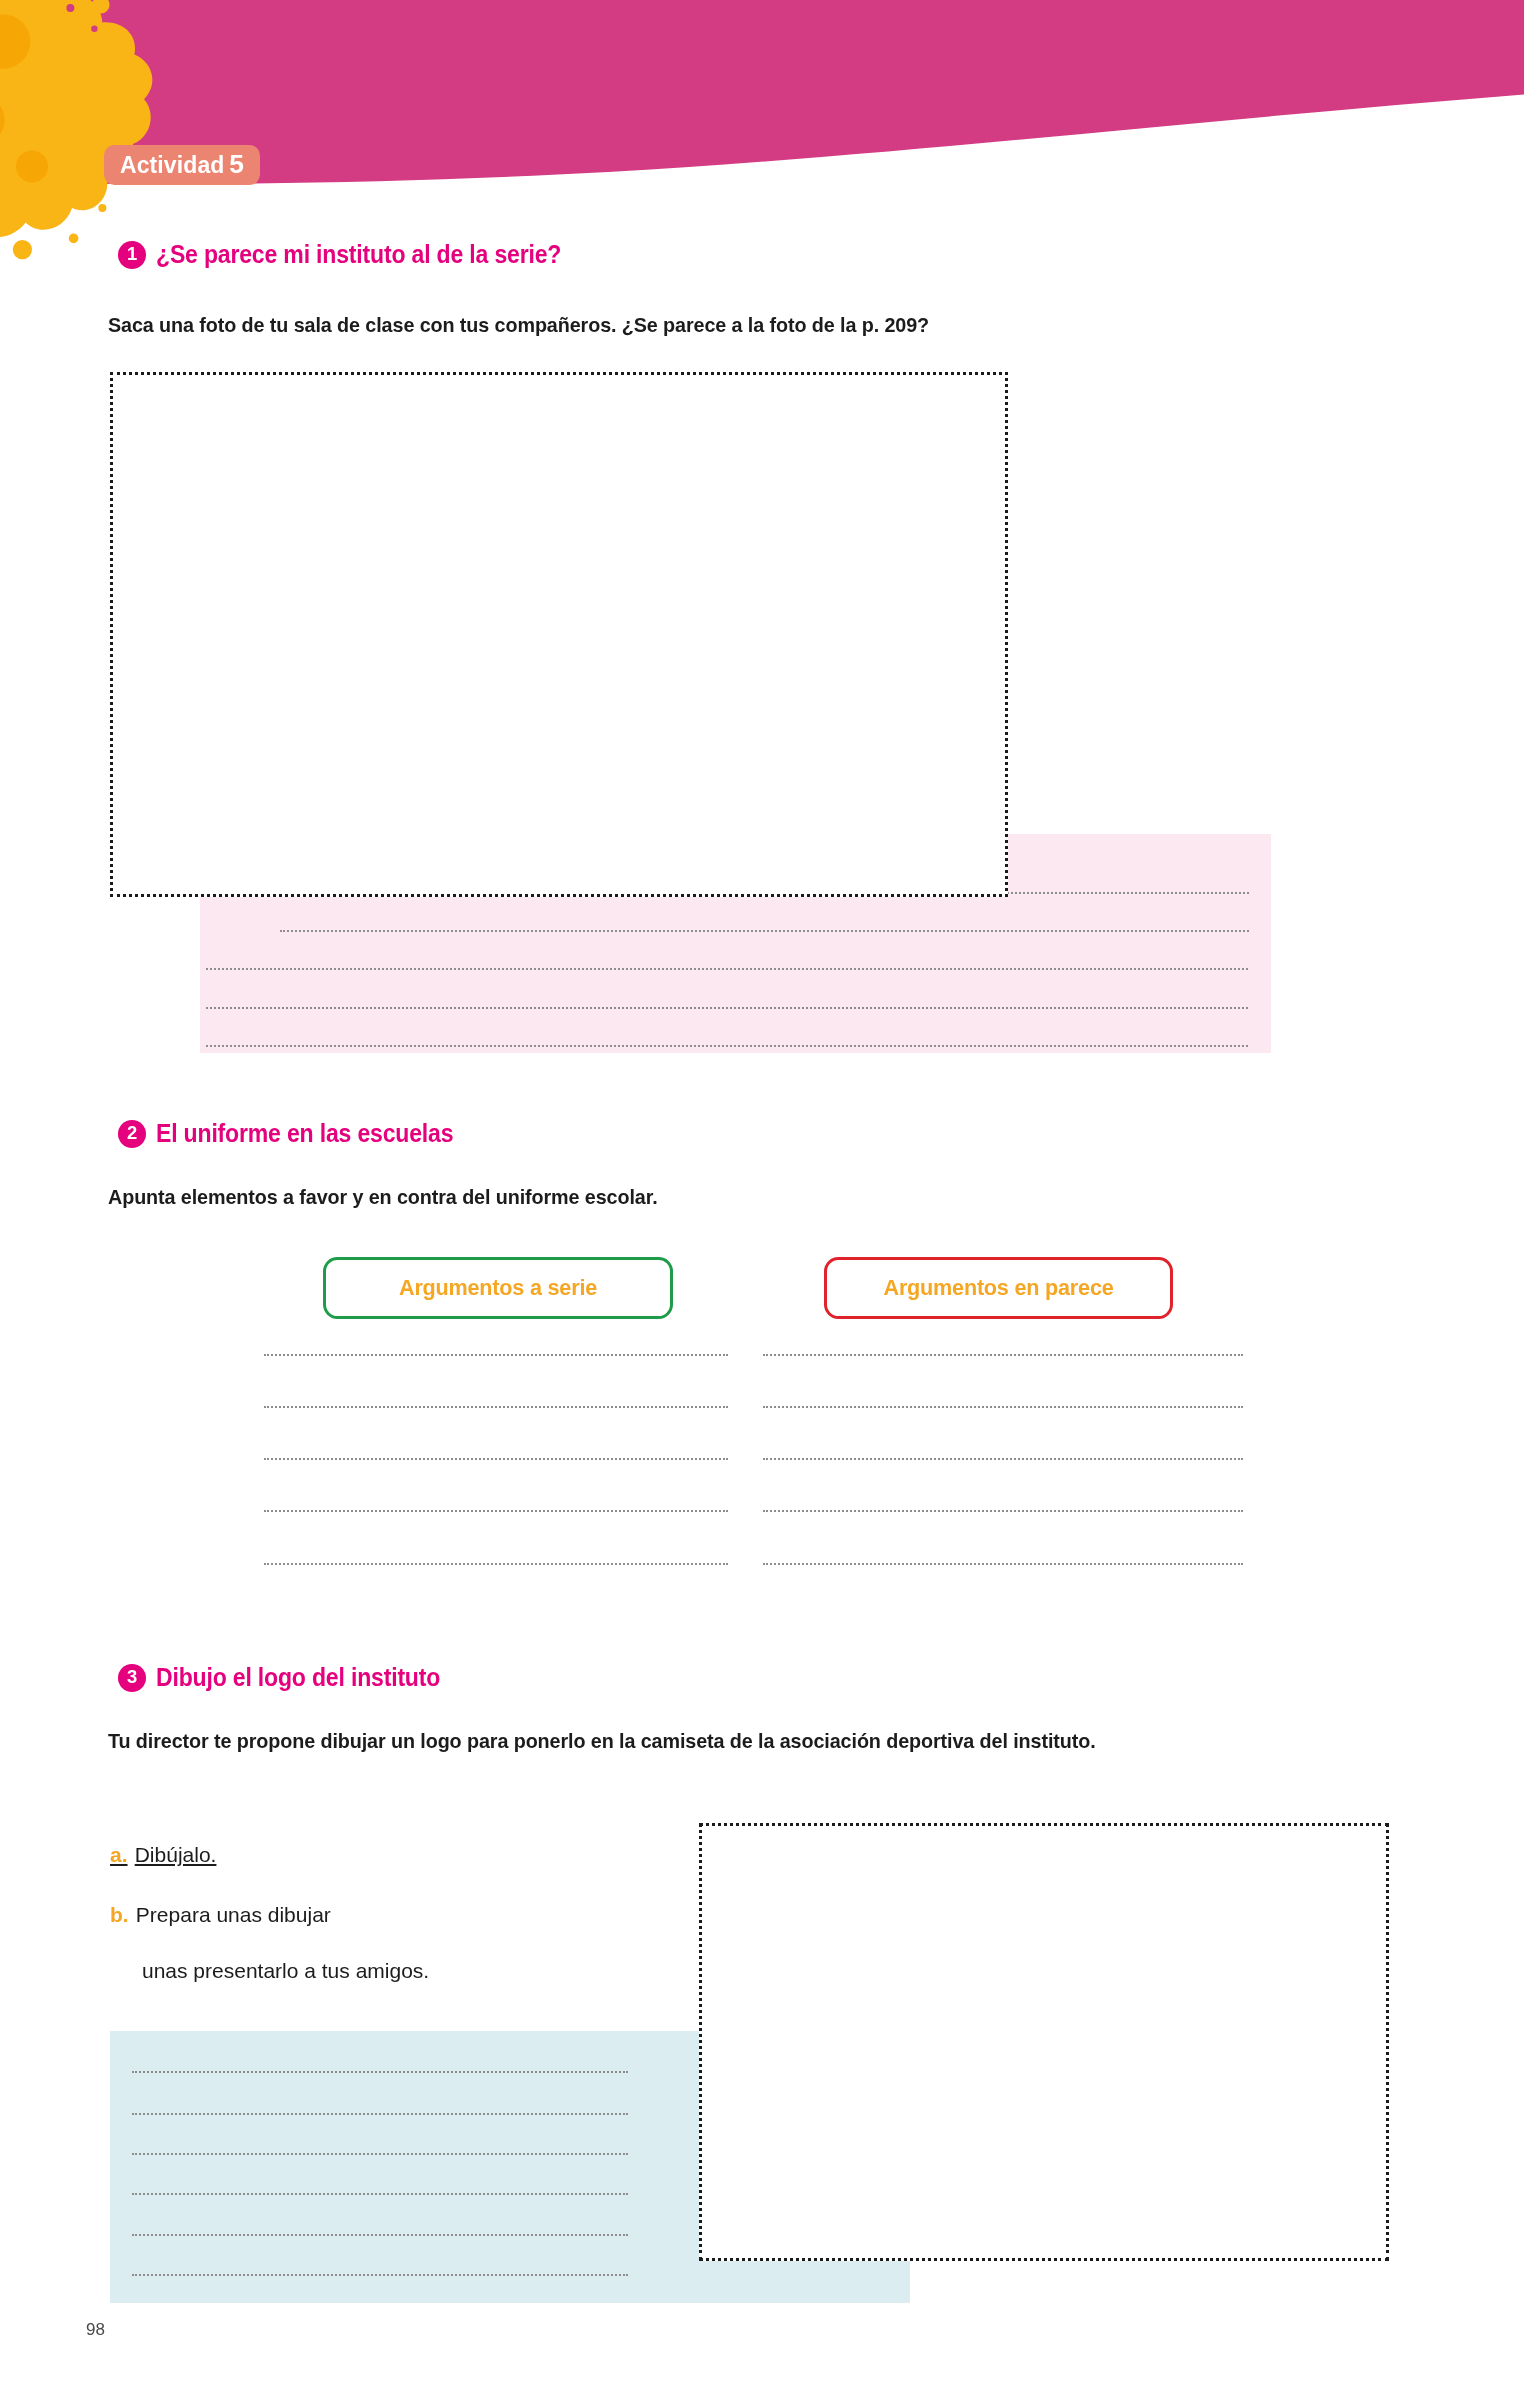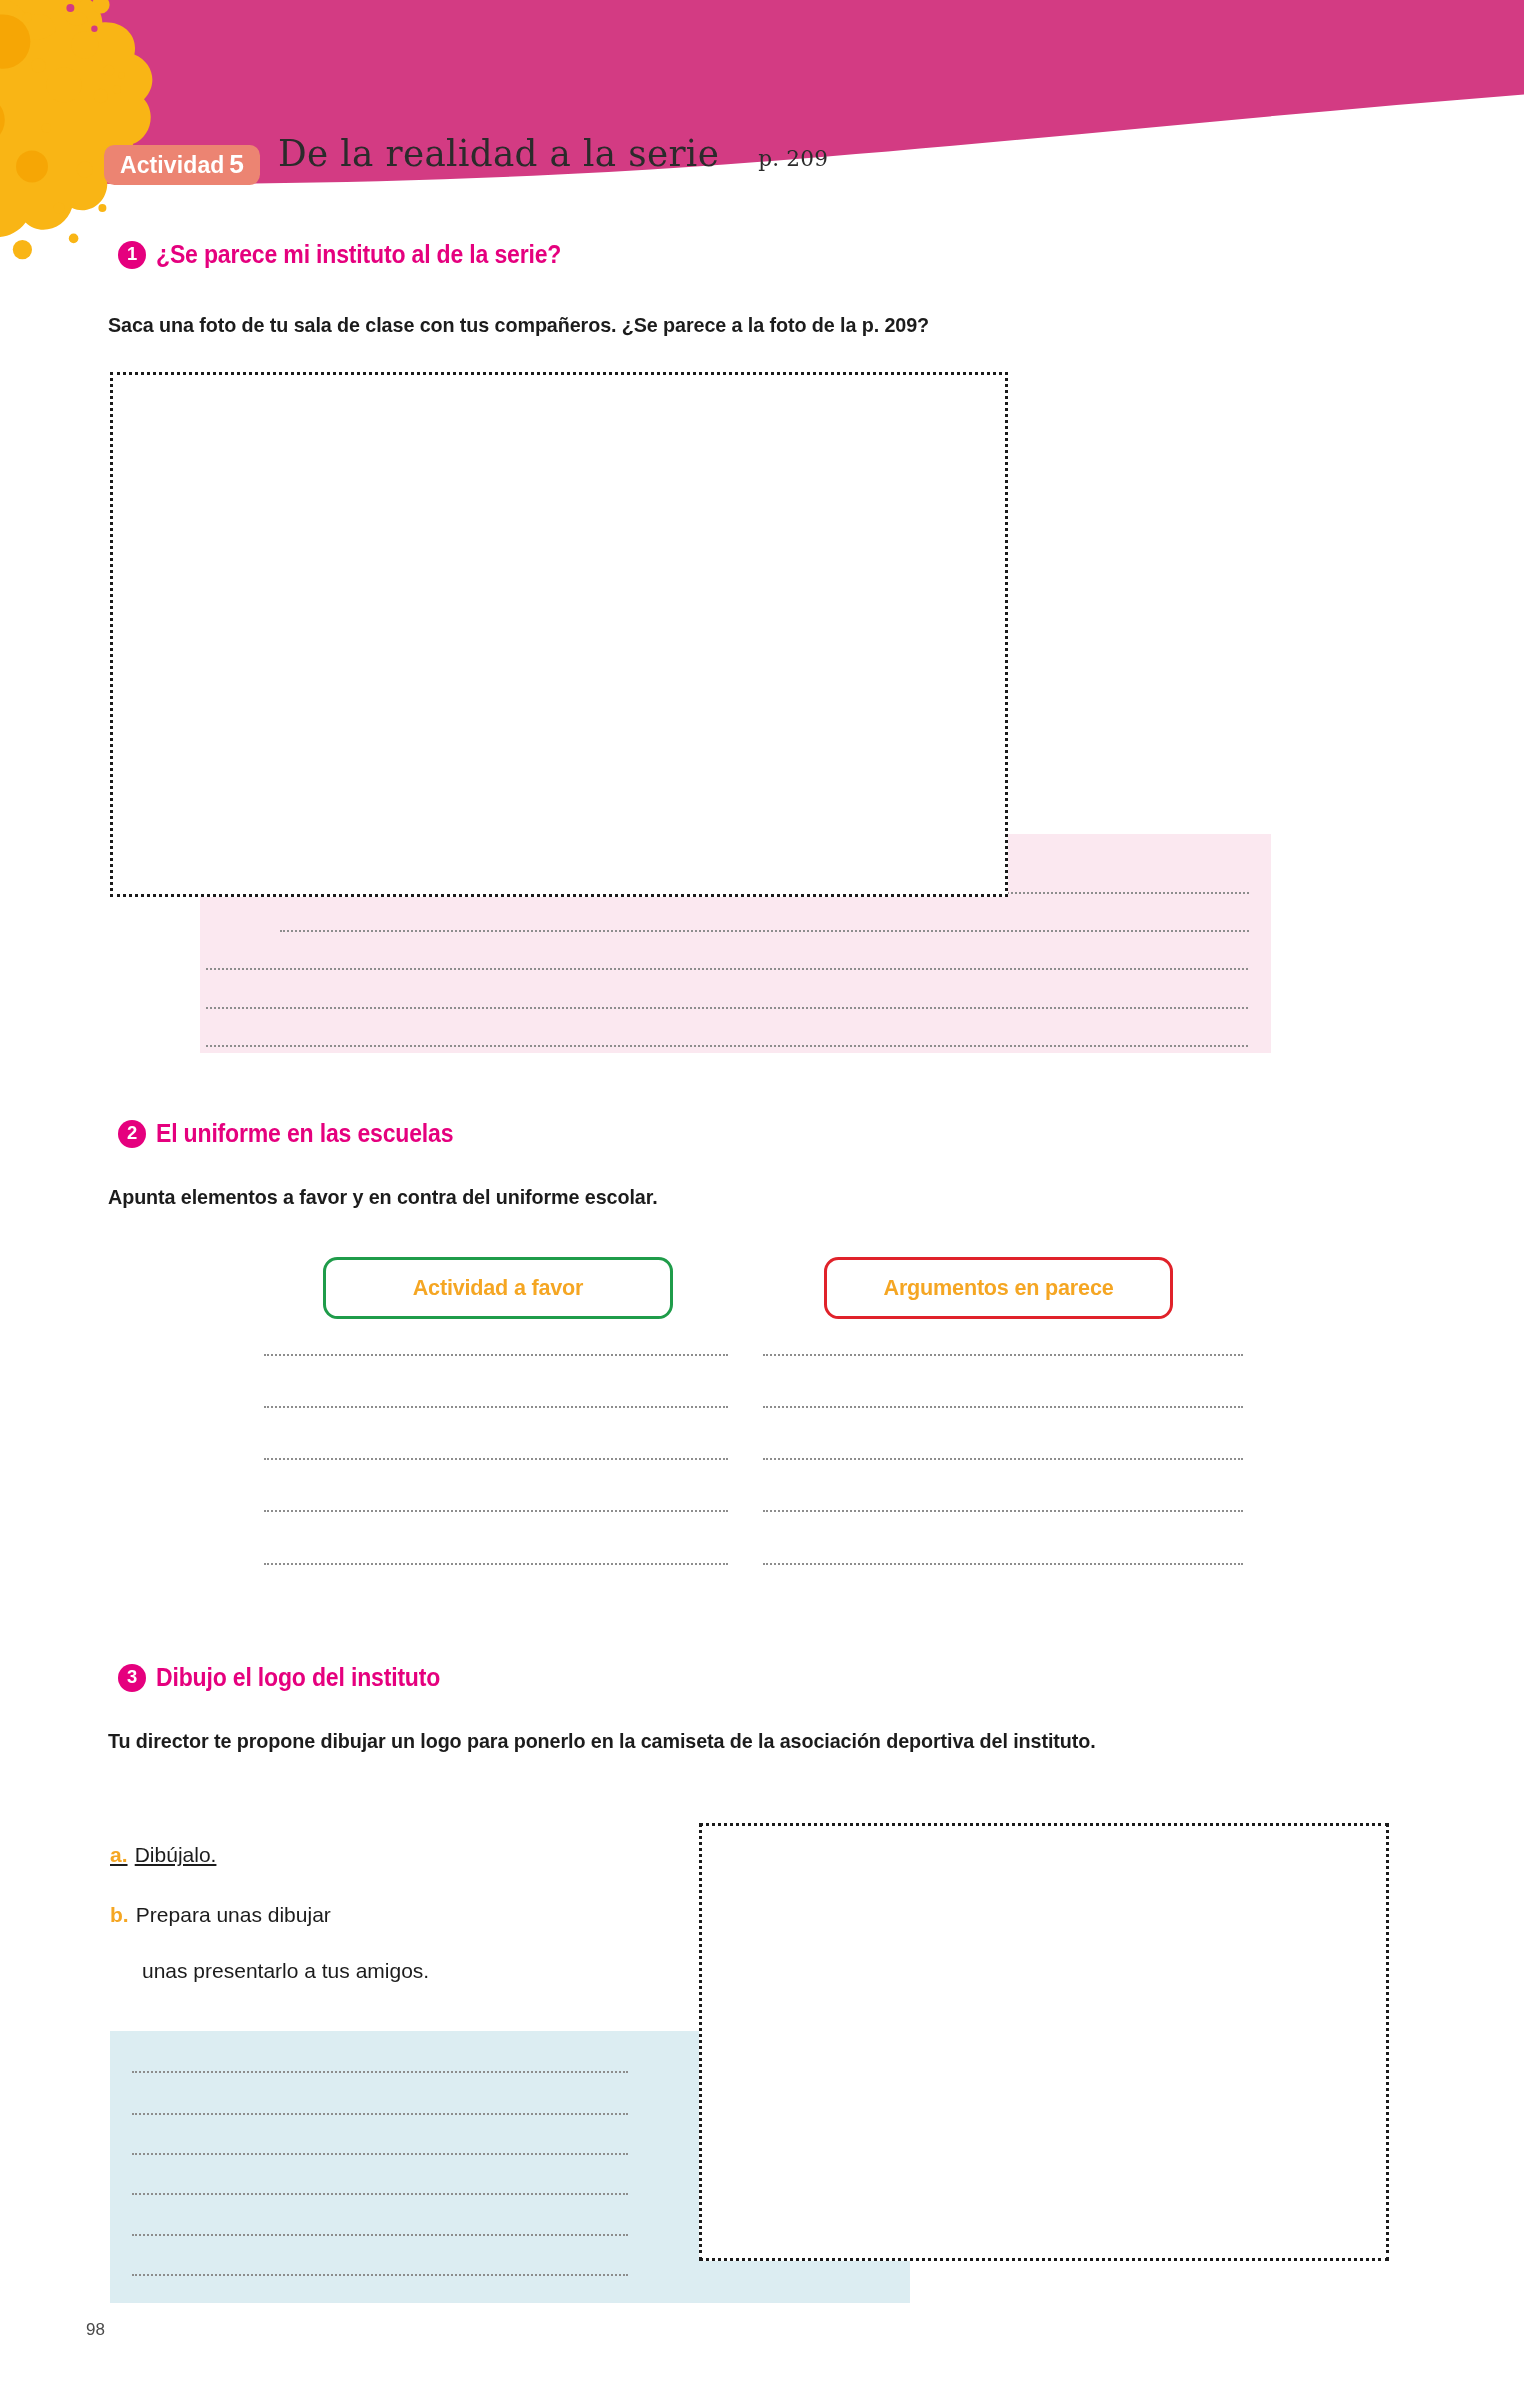--- a/index.html
+++ b/index.html
@@ -155,24 +155,20 @@
       <circle cx="158" cy="50" r="5"></circle>
       <circle cx="188" cy="76" r="4"></circle>
     </g>
   </svg>
 </div>
 
 <div id="title-row">
   <div id="activity-badge">
     <span>Actividad</span><span class="num">5</span>
   </div>
-  <div style="display:flex;align-items:baseline;">
-    <span id="page-title">De la realidad a la serie</span>
-    <span id="page-title-ref">p. 209</span>
-  </div>
 </div>
 
 <div class="section-head" style="left:118px;top:240px;">
   <span class="num-circle">1</span>
   <span class="section-title">¿Se parece mi instituto al de la serie?</span>
 </div>
 
 <div class="instruction" style="left:108px;top:311px;width:1345px;">Saca una foto de tu sala de clase con tus compañeros. ¿Se parece a la foto de la p. 209?</div>
 
 <div class="tinted-block" id="write-block-1" style="left:200px;top:834px;width:1071px;height:219px;background:#FBE8F0;">
@@ -186,21 +182,21 @@
 <div class="photo-box" id="photo-box-1" style="left:110px;top:372px;width:892px;height:519px;"></div>
 
 <div class="section-head" style="left:118px;top:1119px;">
   <span class="num-circle">2</span>
   <span class="section-title">El uniforme en las escuelas</span>
 </div>
 
 <div class="instruction" style="left:108px;top:1183px;width:1345px;">Apunta elementos a favor y en contra del uniforme escolar.</div>
 
 <div class="arg-pill" id="pill-favor" style="left:323px;top:1257px;width:344px;height:56px;">
-  <span>Actividad a favor</span>
+  <span>Argumentos a serie</span>
 </div>
 <div class="arg-pill" id="pill-contra" style="left:824px;top:1257px;width:343px;height:56px;">
   <span>Argumentos en parece</span>
 </div>
 
 <div>
   <div class="write-line" style="left:264px;top:1354px;width:464px;"></div>
   <div class="write-line" style="left:264px;top:1406px;width:464px;"></div>
   <div class="write-line" style="left:264px;top:1458px;width:464px;"></div>
   <div class="write-line" style="left:264px;top:1510px;width:464px;"></div>

